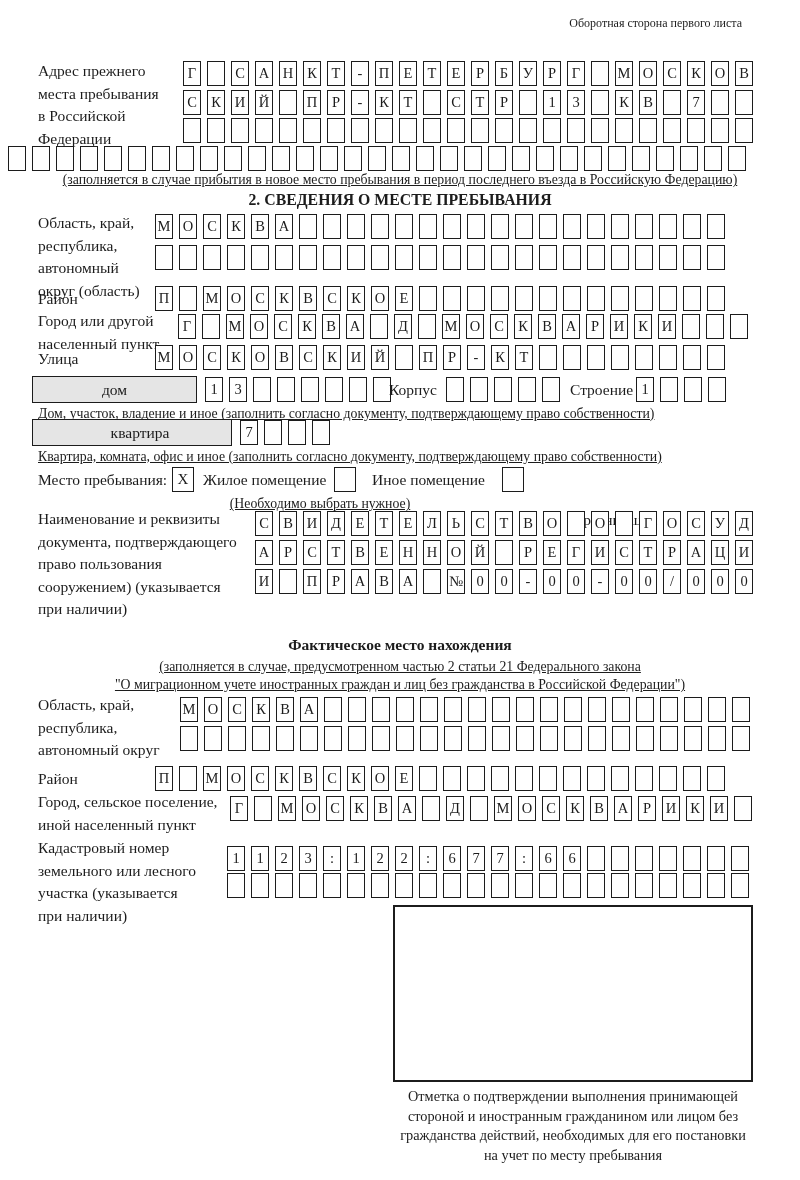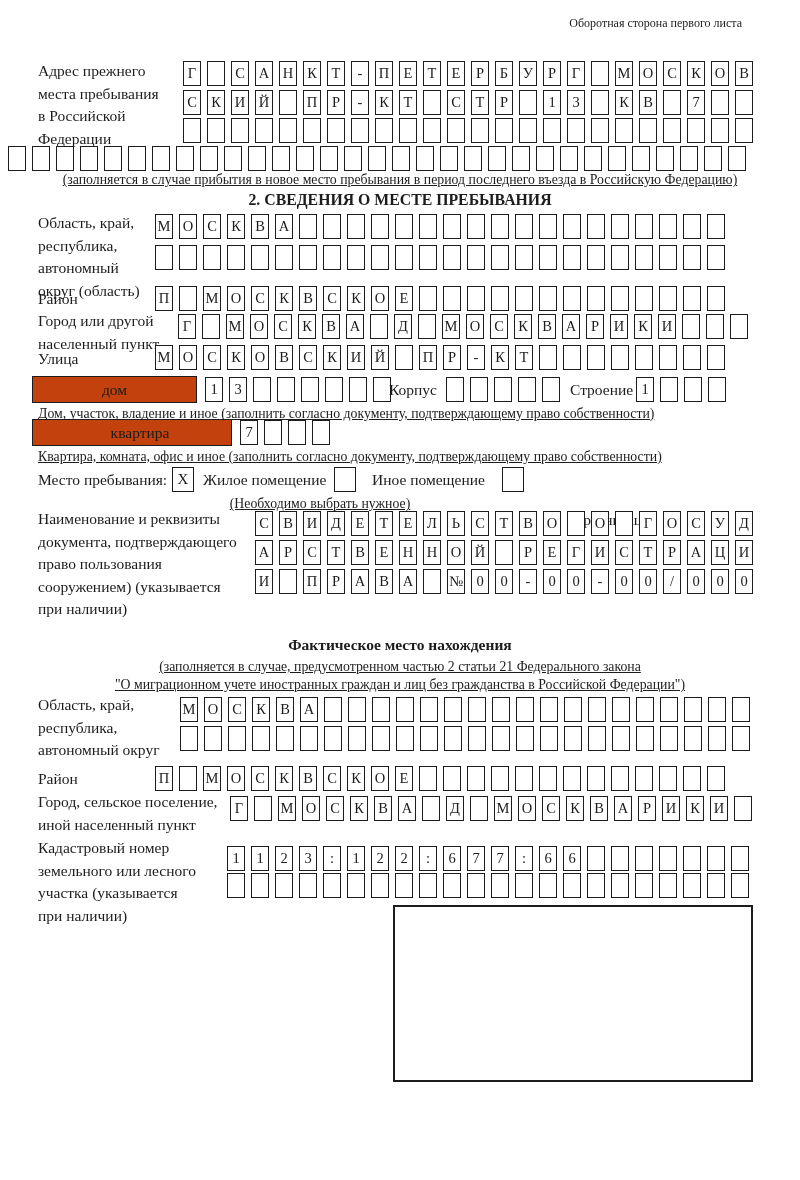--- a/index.html
+++ b/index.html
@@ -16,21 +16,21 @@
            font-weight:bold; font-size:15.8px; }
   .cellrow { position:absolute; display:flex; gap:6px; }
   .cell {
     box-sizing:border-box; flex:0 0 18px; width:18px; height:25px;
     border:1.6px solid #1c1c1c; display:flex; align-items:center;
     justify-content:center; font-size:14.5px; background:#fff;
   }
   .bigbox {
     position:absolute; box-sizing:border-box; border:1.6px solid #1c1c1c;
     height:27px; display:flex; align-items:center; justify-content:center;
-    font-size:15.5px; background:#c2410c;
+    font-size:15.5px; background:#e5e5e5;
   }
   .checkbox {
     position:absolute; box-sizing:border-box; width:22px; height:25px;
     border:1.6px solid #1c1c1c; display:flex; align-items:center;
     justify-content:center; font-size:15px; background:#fff;
   }
   .optlabel { position:absolute; font-size:15.5px; white-space:nowrap; }
   .stampbox { position:absolute; box-sizing:border-box; border:2px solid #1c1c1c; background:#fff; }
   .stampcaption { position:absolute; font-size:14.3px; line-height:19.5px; text-align:center; }
 </style>
@@ -601,14 +601,20 @@
       <span class="cell"></span>
       <span class="cell"></span>
       <span class="cell"></span>
       <span class="cell"></span>
       <span class="cell"></span>
       <span class="cell"></span>
       <span class="cell"></span>
     </div>
 
   <div class="stampbox" style="left:393px; top:905px; width:360px; height:177px;"></div>
+  <div class="stampcaption" style="left:378px; top:1087px; width:390px;">
+      <div class="line">Отметка о подтверждении выполнения принимающей</div>
+      <div class="line">стороной и иностранным гражданином или лицом без</div>
+      <div class="line">гражданства действий, необходимых для его постановки</div>
+      <div class="line">на учет по месту пребывания</div>
+    </div>
 
 </div>
 
 </body></html>

